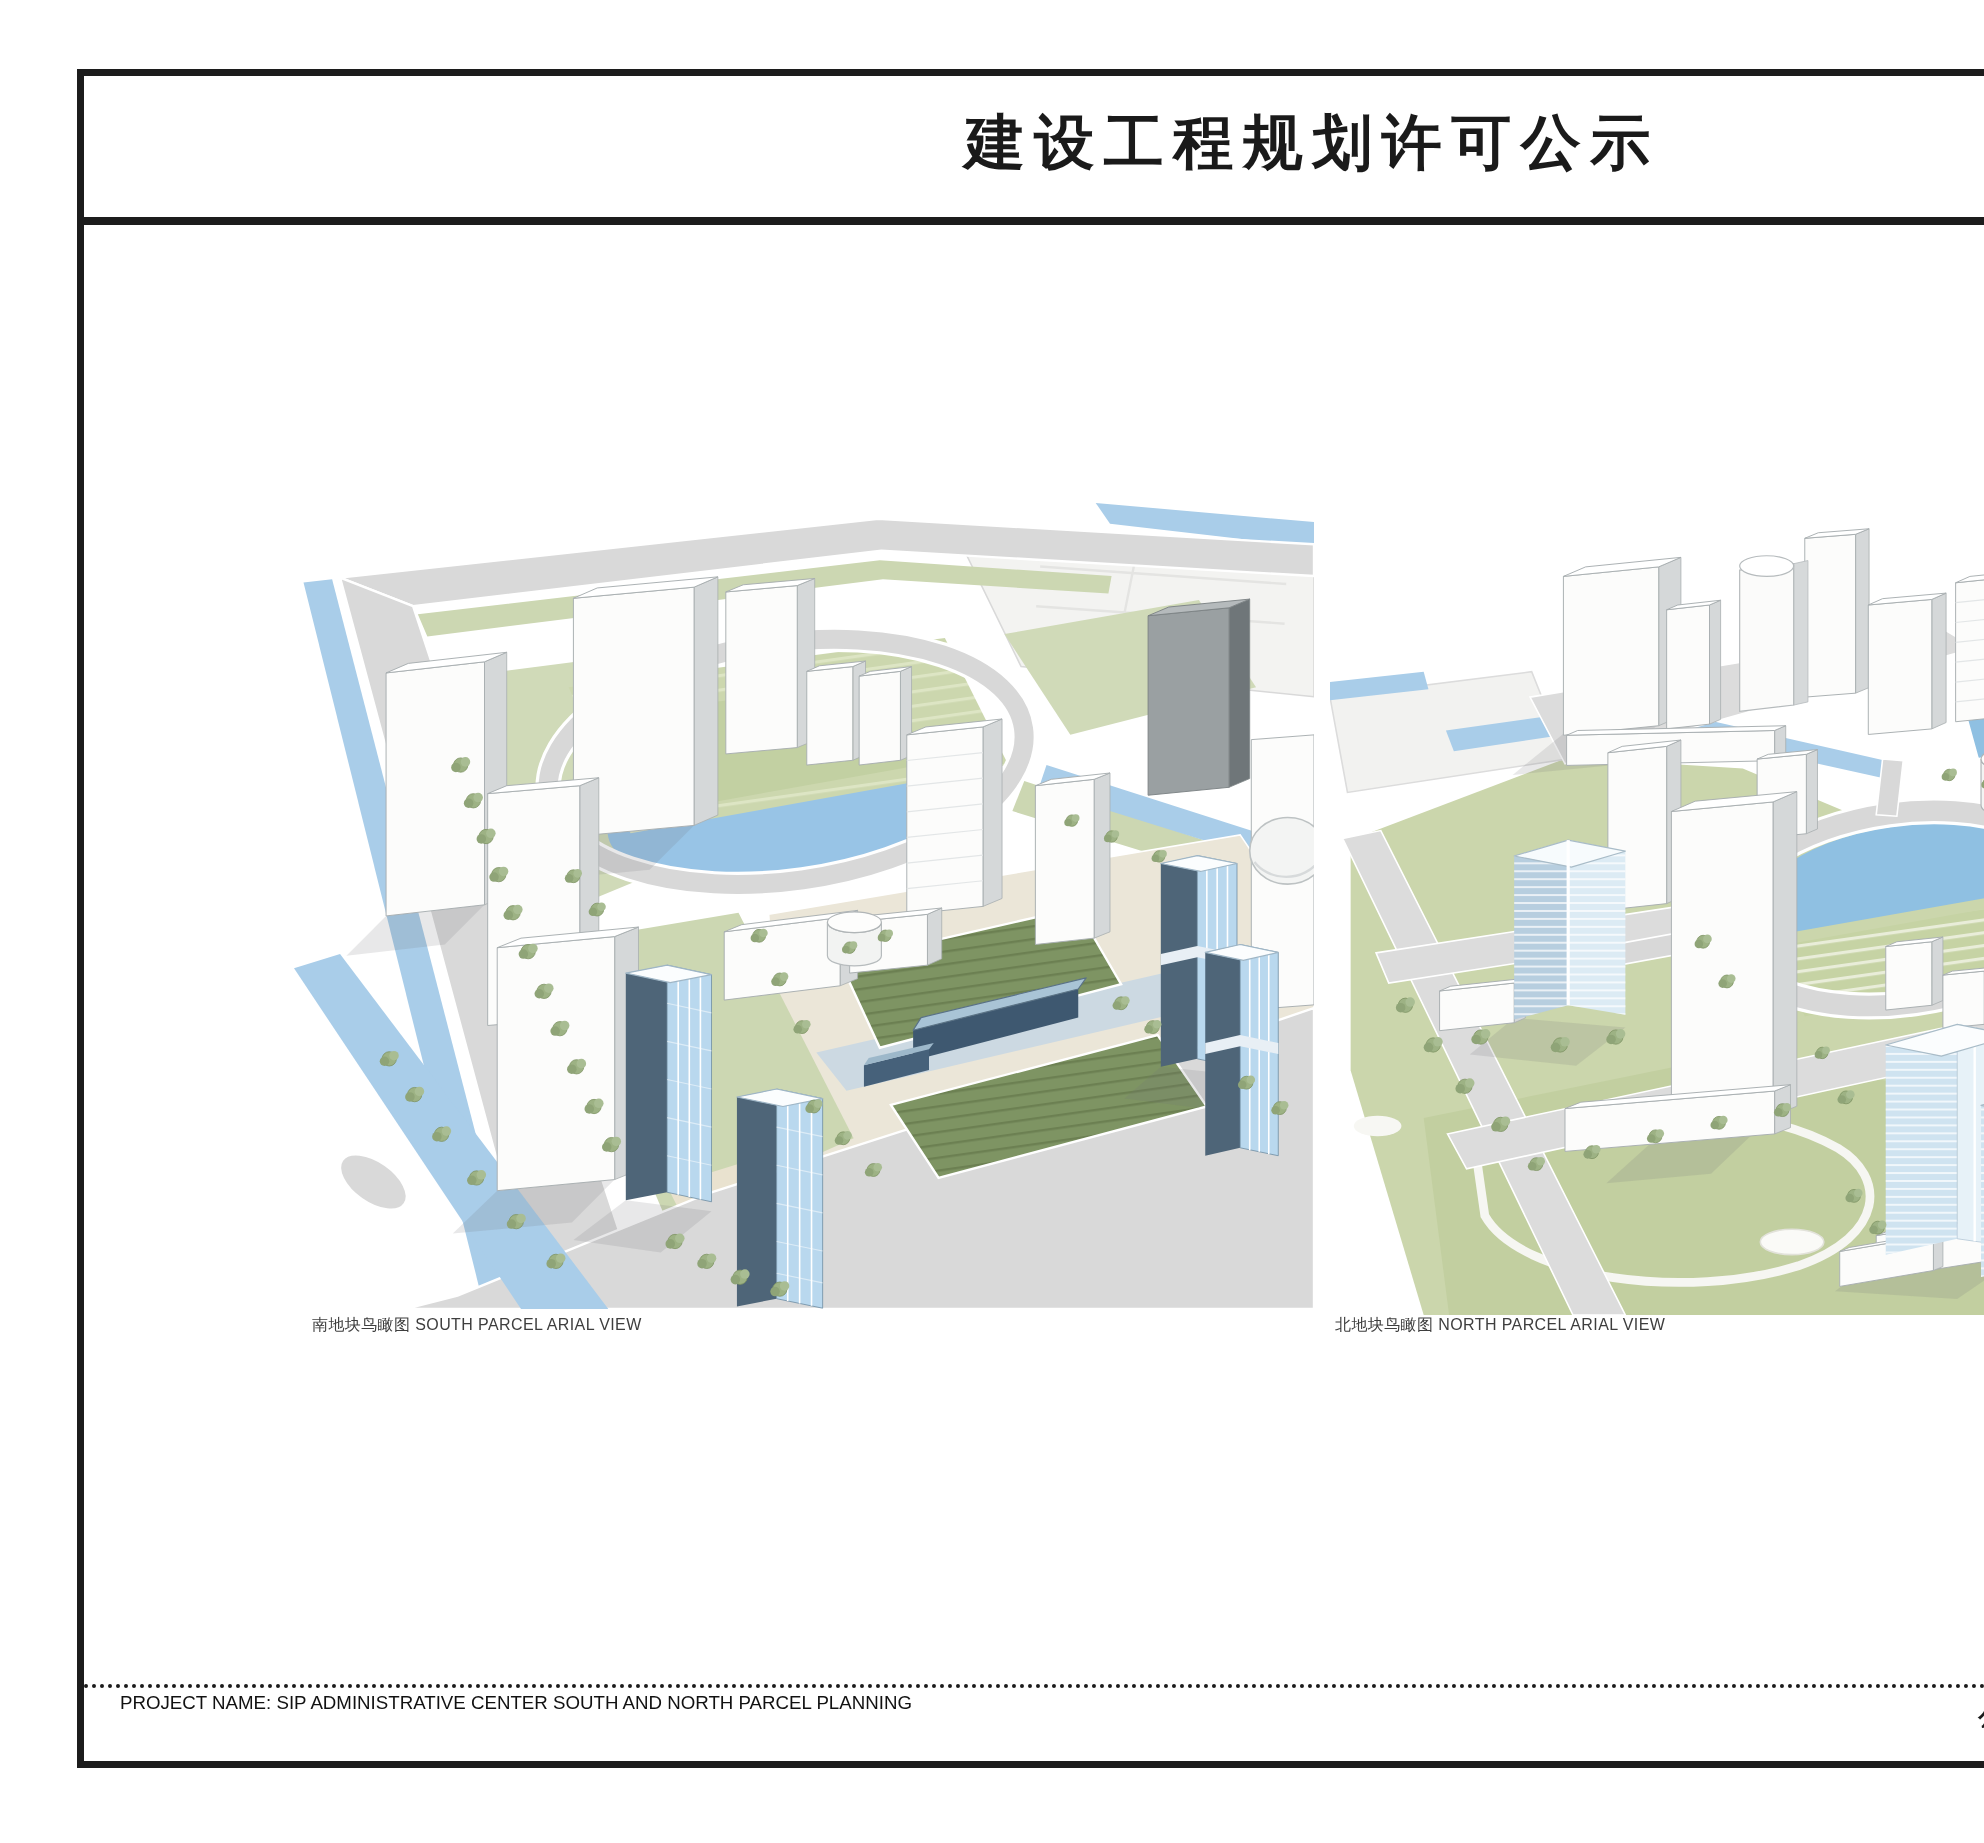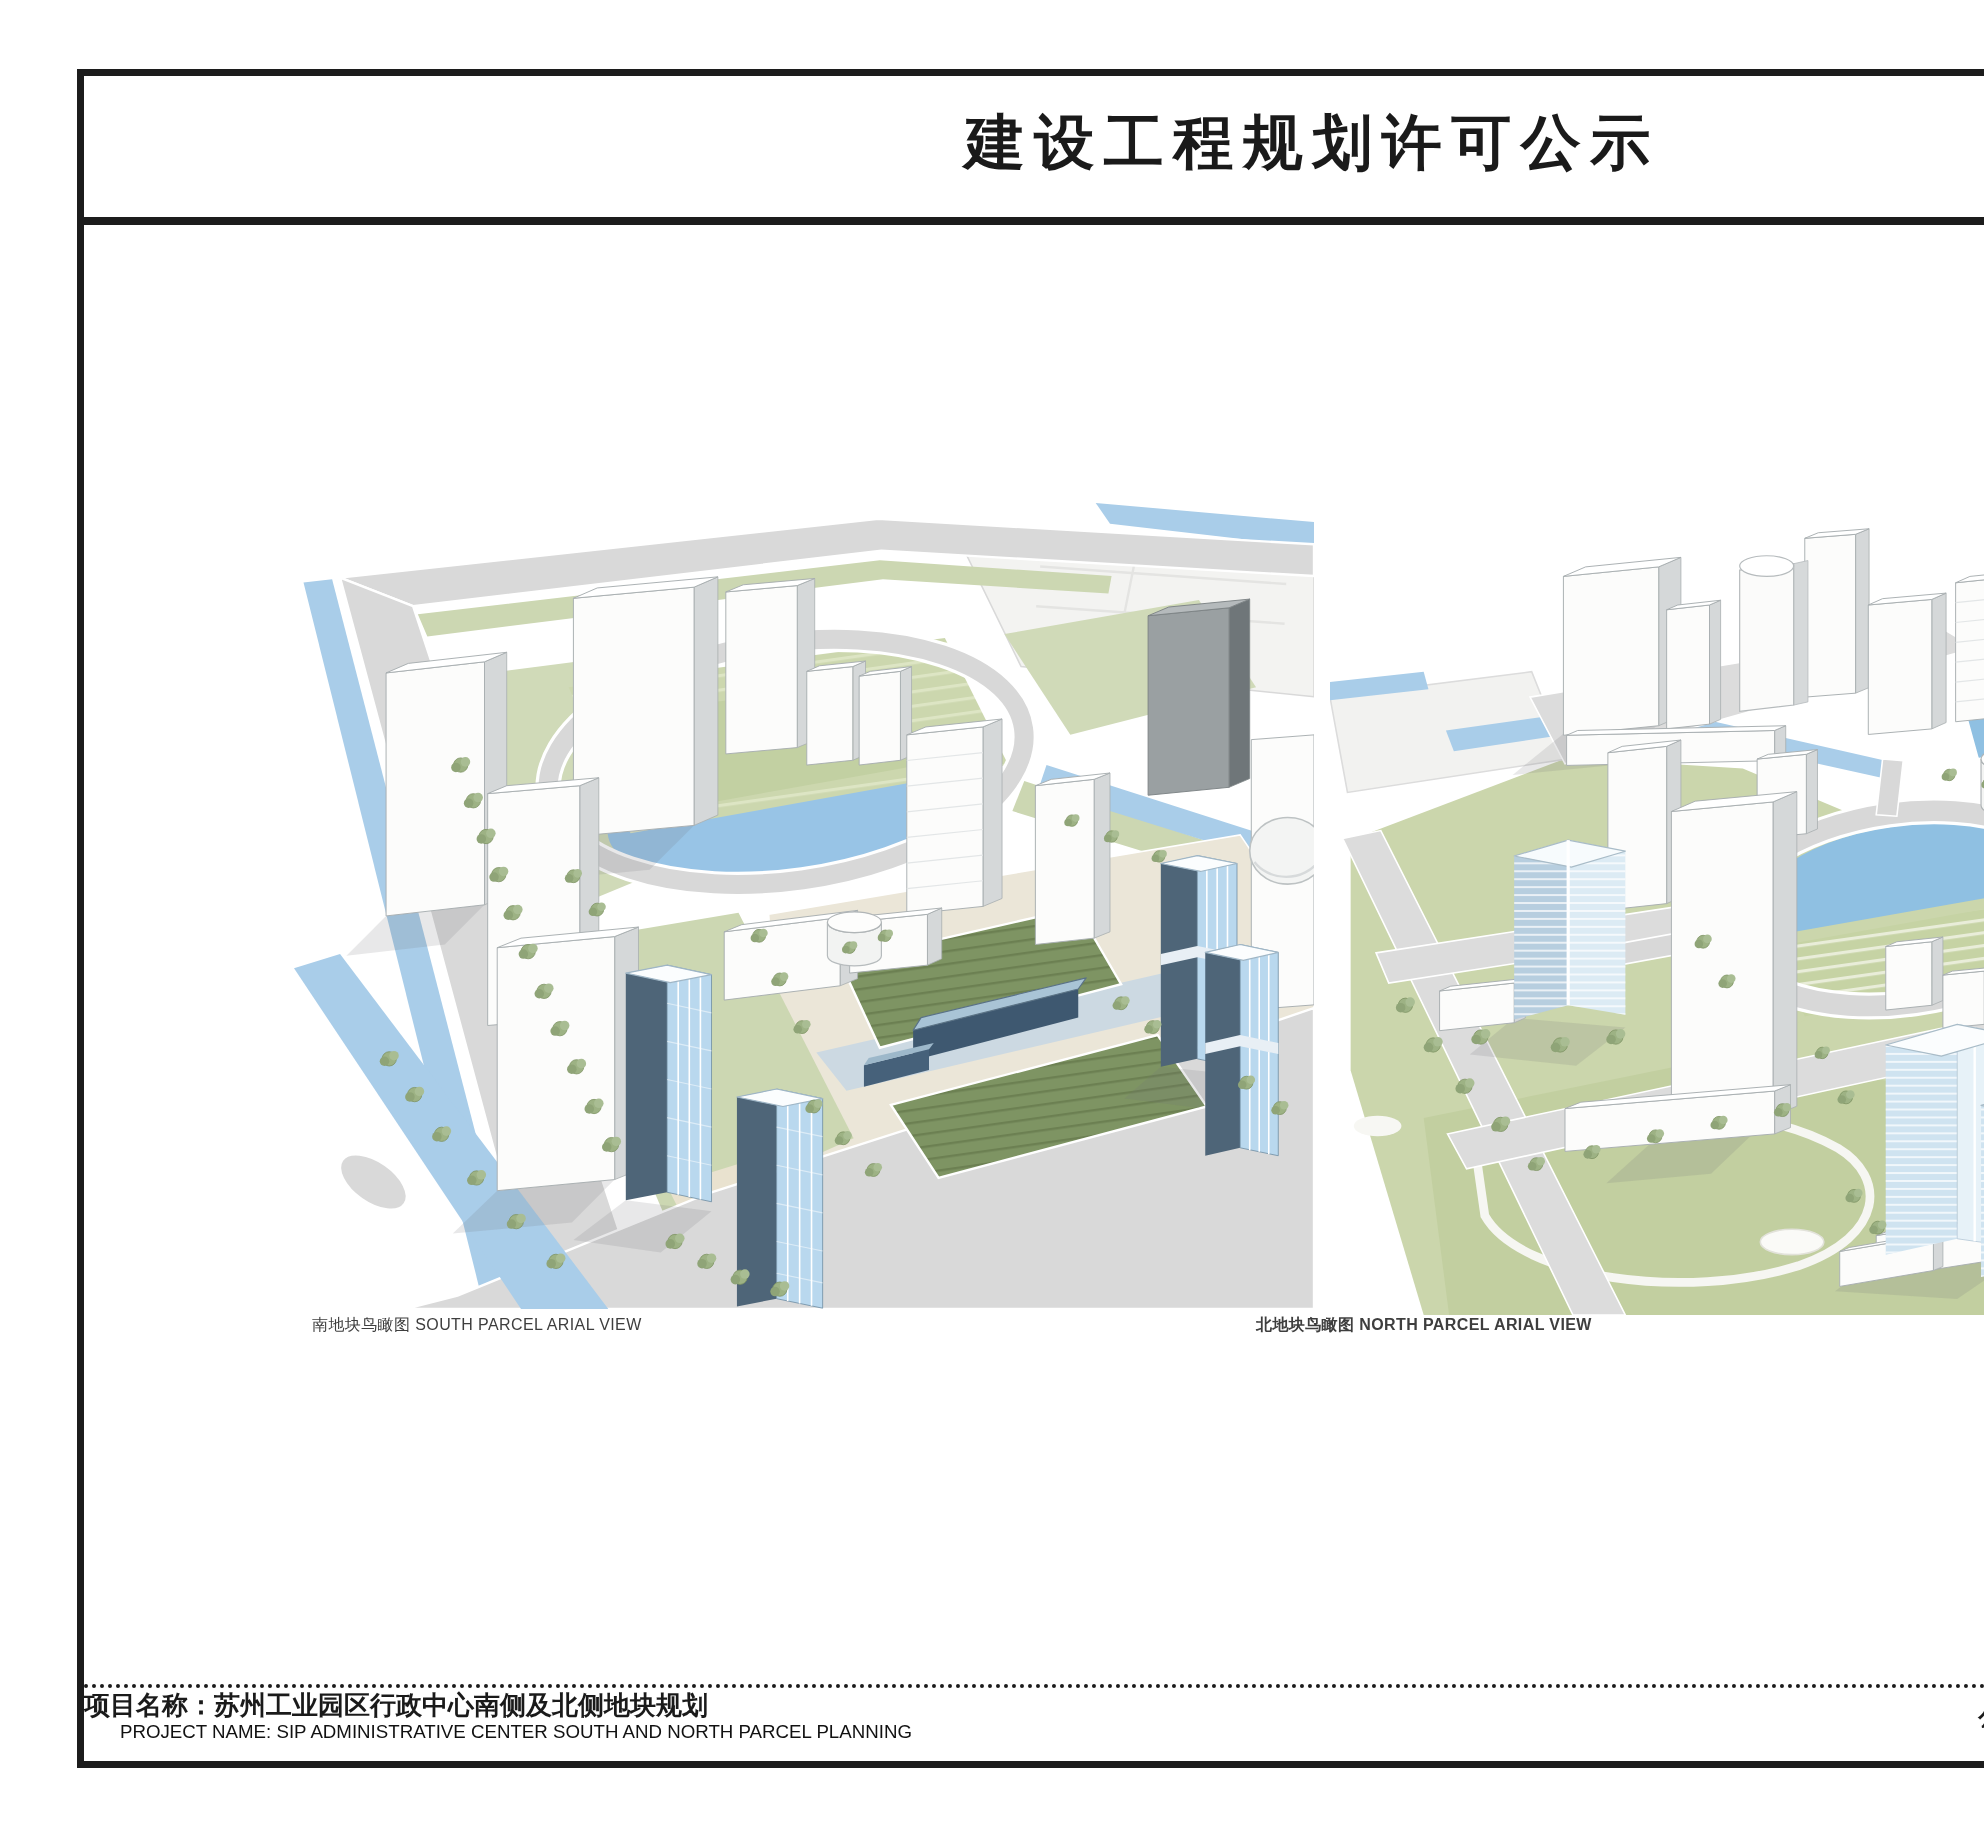--- a/index.html
+++ b/index.html
@@ -23,21 +23,21 @@
     position:absolute;left:77px;top:217px;width:2461px;height:8px;background:#1c1c1c;
   }
   .fig{position:absolute;}
   .fig svg{display:block;width:100%;height:100%;}
   .fig-south{left:294px;top:503px;width:1020px;height:806px;}
   .fig-north{left:1330px;top:497px;width:1048px;height:818px;}
   .caption{
     position:absolute;top:1315px;font-size:16px;color:#3e3e3e;letter-spacing:0.4px;white-space:nowrap;
   }
   .caption-south{left:312px;}
-  .caption-north{left:1256px;font-weight:bold;}
+  .caption-north{left:1335px;}
   .dotted{
     position:absolute;left:84px;top:1684px;width:2447px;height:0;
     border-top:4.4px dotted #1b1b1b;
   }
   .footer-left{position:absolute;left:84px;top:1691px;white-space:nowrap;}
   .footer-left .zh{font-size:26px;font-weight:bold;line-height:1.1;margin:0;}
   .footer-left .en{font-size:18.7px;font-weight:normal;line-height:1.05;margin-top:2.4px;color:#111;padding-left:36px;}
   .footer-right{
     position:absolute;right:100px;top:1700px;font-size:25.4px;font-weight:bold;white-space:nowrap;
   }
@@ -747,17 +747,16 @@
       </g>
 </svg>
 </div>
 
 <div class="caption caption-south">南地块鸟瞰图 SOUTH PARCEL ARIAL VIEW</div>
 <div class="caption caption-north">北地块鸟瞰图 NORTH PARCEL ARIAL VIEW</div>
 
 <div class="dotted"></div>
 
 <div class="footer-left">
-  <div class="zh">项目名称：苏州工业园区行政中心南侧及北侧地块规划</div>
   <div class="en">PROJECT NAME: SIP ADMINISTRATIVE CENTER SOUTH AND NORTH PARCEL PLANNING</div>
 </div>
 <div class="footer-right">公示时间：2012年3月10日 — —2012年4月9日</div>
 
 
 </body></html>

